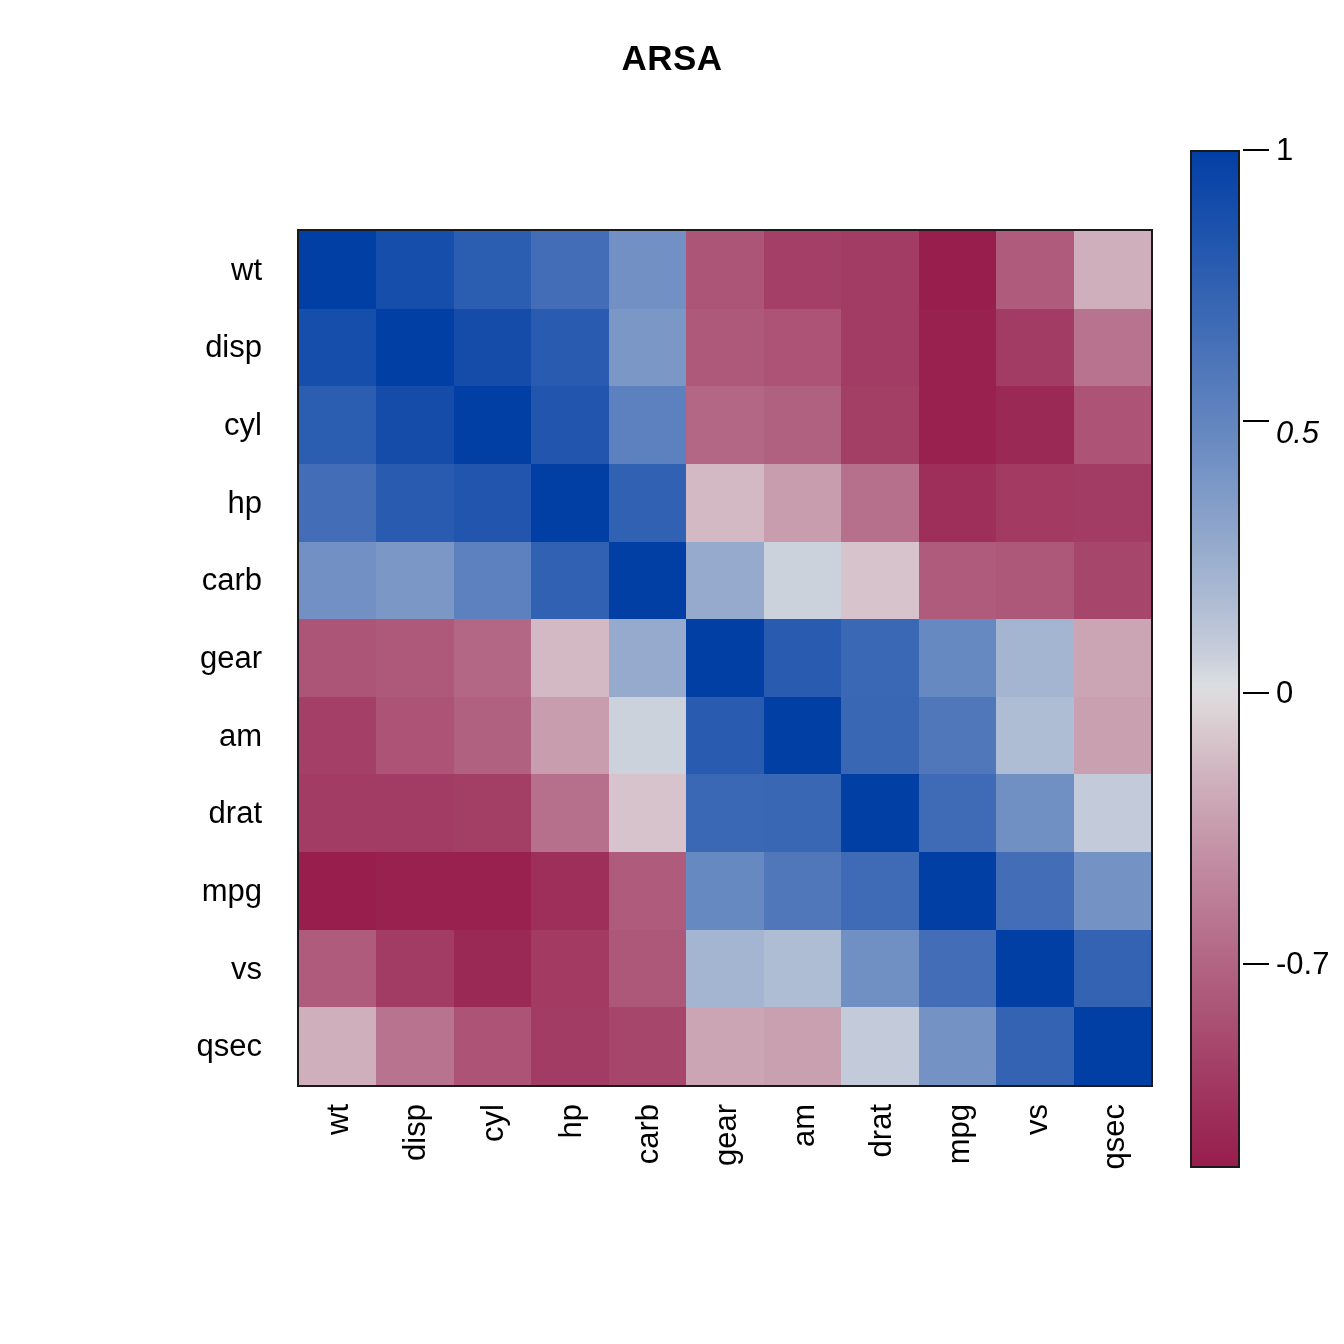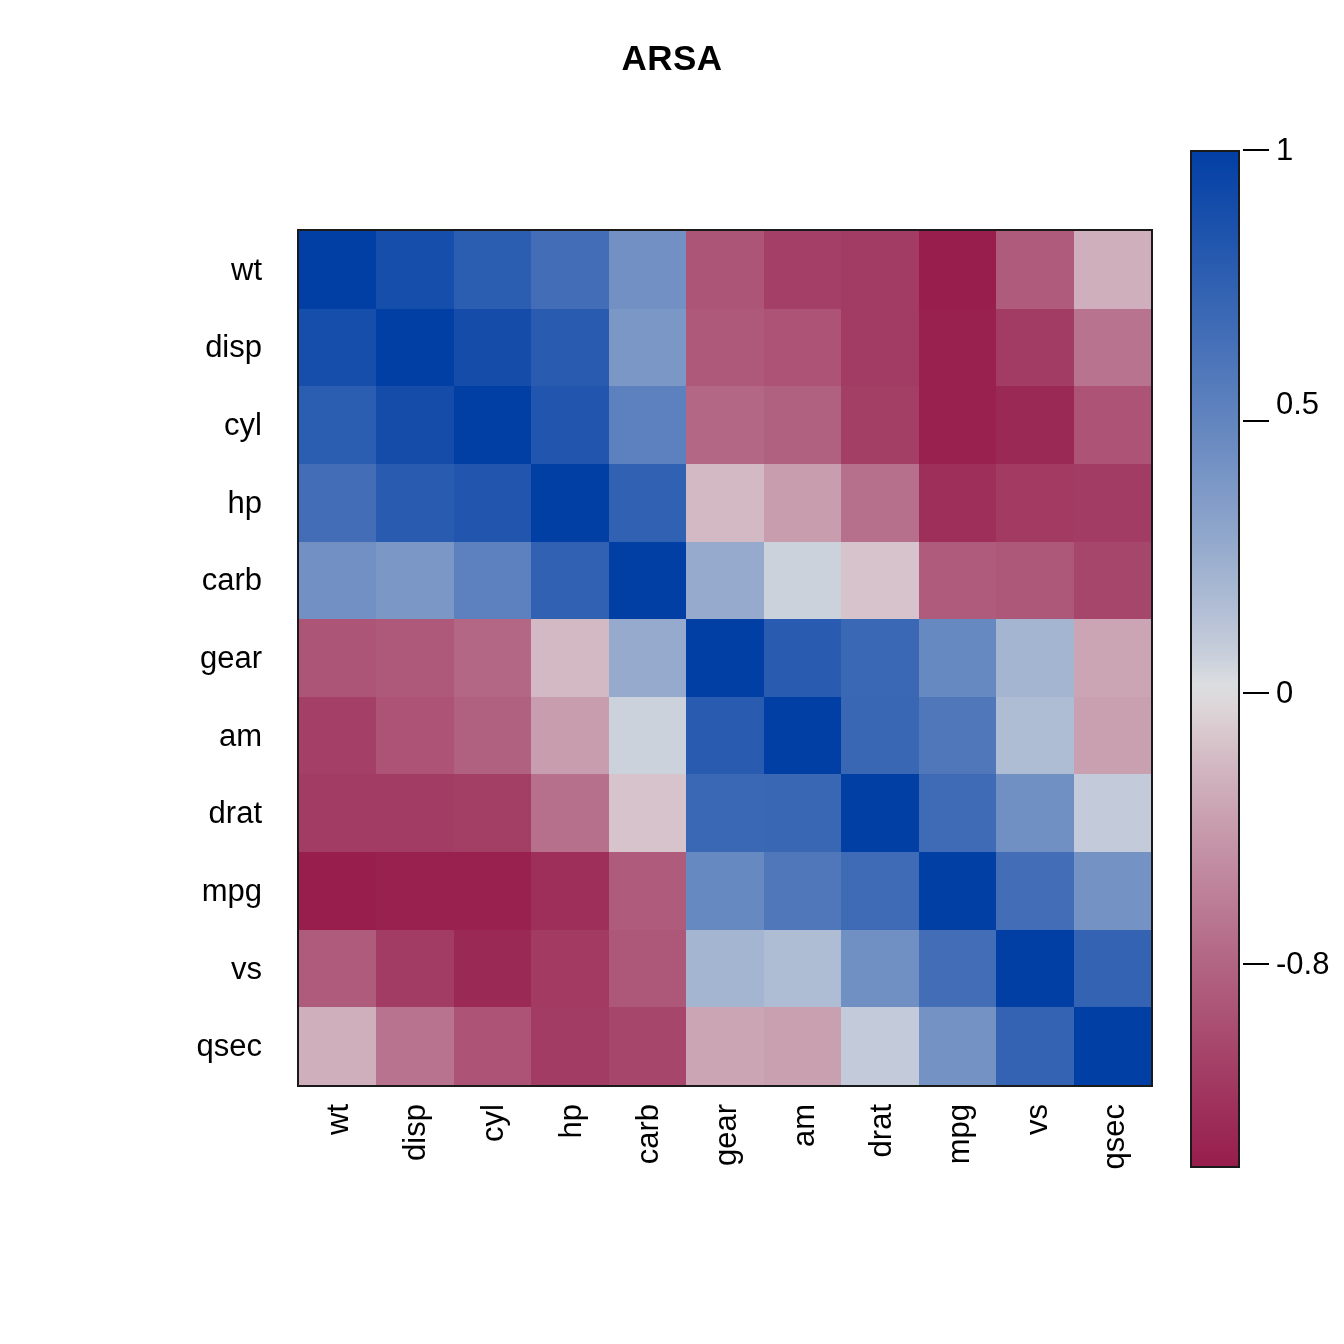--- a/index.html
+++ b/index.html
@@ -307,18 +307,18 @@
     </div>
   </div>
 
 <div id="legend">
   <div id="legend-gradient" style="background: linear-gradient(rgb(2, 63, 165) 0%, rgb(11, 69, 167) 2.5%, rgb(19, 76, 170) 5%, rgb(28, 82, 172) 7.5%, rgb(37, 89, 175) 10%, rgb(46, 95, 177) 12.5%, rgb(55, 102, 179) 15%, rgb(64, 108, 182) 17.5%, rgb(74, 115, 185) 20%, rgb(83, 122, 187) 22.5%, rgb(93, 129, 190) 25%, rgb(102, 136, 192) 27.5%, rgb(112, 143, 195) 30%, rgb(122, 151, 198) 32.5%, rgb(133, 158, 201) 35%, rgb(143, 166, 203) 37.5%, rgb(154, 174, 206) 40%, rgb(165, 182, 209) 42.5%, rgb(177, 190, 213) 45%, rgb(190, 199, 216) 47.5%, rgb(203, 209, 220) 50%, rgb(219, 221, 224) 52.5%, rgb(221, 213, 216) 55%, rgb(216, 199, 205) 57.5%, rgb(211, 186, 196) 60%, rgb(206, 174, 187) 62.5%, rgb(202, 163, 178) 65%, rgb(198, 152, 170) 67.5%, rgb(194, 141, 162) 70%, rgb(190, 131, 154) 72.5%, rgb(186, 121, 146) 75%, rgb(182, 111, 139) 77.5%, rgb(178, 101, 131) 80%, rgb(175, 92, 124) 82.5%, rgb(171, 83, 117) 85%, rgb(168, 73, 110) 87.5%, rgb(164, 64, 103) 90%, rgb(161, 55, 96) 92.5%, rgb(157, 46, 90) 95%, rgb(154, 38, 83) 97.5%, rgb(151, 29, 76) 100%);"></div>
 </div>
 <div id="legend-ticks">
     <div class="legend-tick" style="top: 149px;"></div>
     <div class="legend-tick-label" style="top: 150px;">1</div>
     <div class="legend-tick" style="top: 420.467px;"></div>
-    <div class="legend-tick-label" style="top: 404px;">0.5</div>
+    <div class="legend-tick-label" style="top: 433px; font-style: italic;">0.5</div>
     <div class="legend-tick" style="top: 691.933px;"></div>
     <div class="legend-tick-label" style="top: 692.933px;">0</div>
     <div class="legend-tick" style="top: 963.4px;"></div>
-    <div class="legend-tick-label" style="top: 964.4px;">-0.8</div>
+    <div class="legend-tick-label" style="top: 964.4px;">-0.7</div>
   </div>
 
 </body></html>

